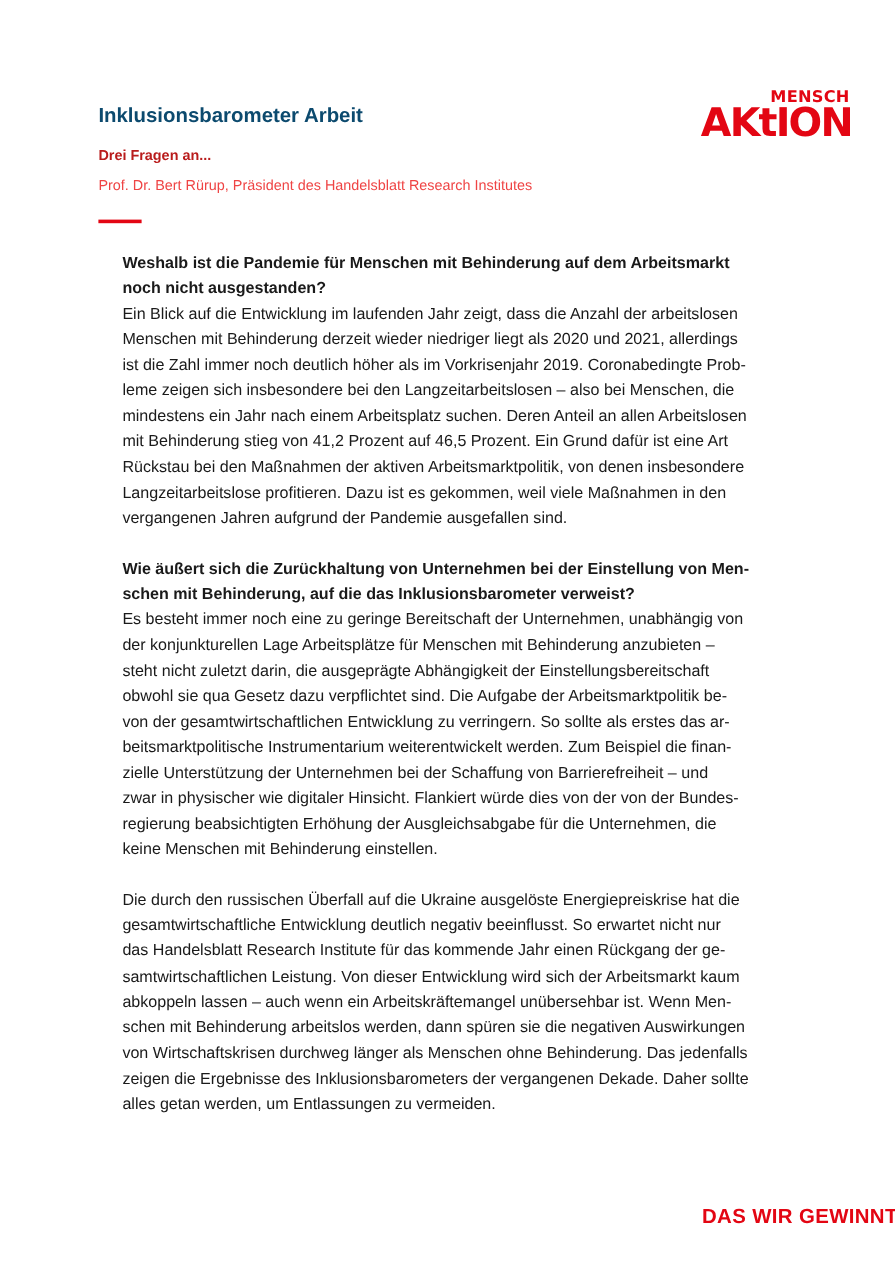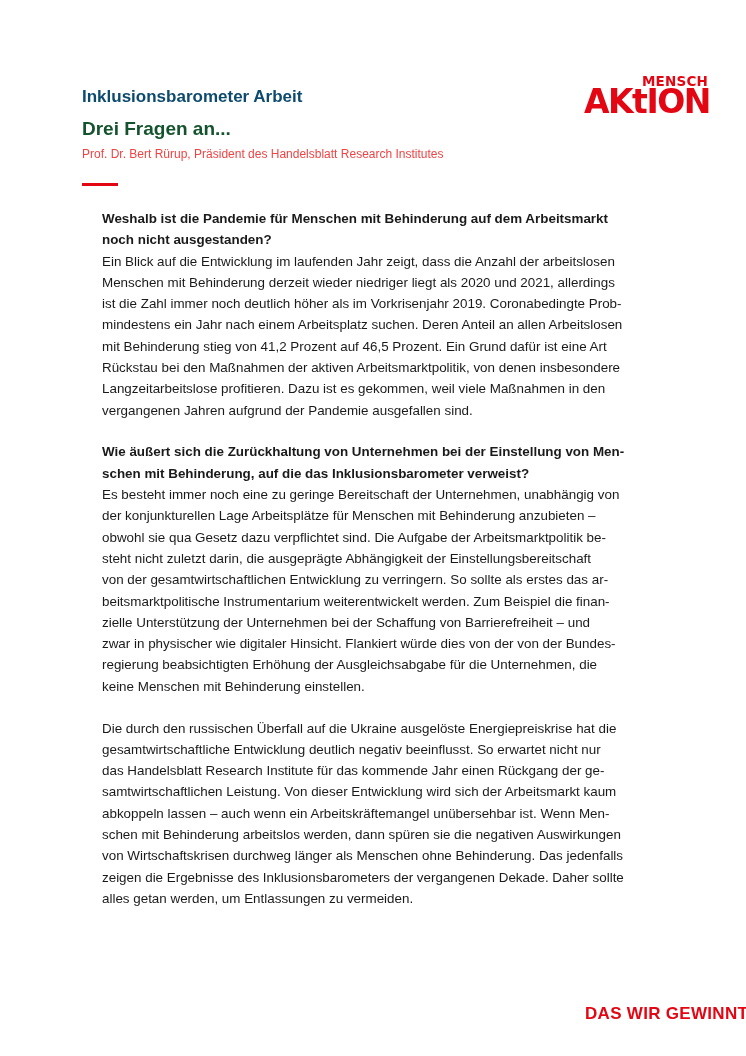--- a/index.html
+++ b/index.html
@@ -55,23 +55,23 @@
       font-size: 17px;
       font-weight: bold;
       color: #0c4a6e;
       line-height: 22px;
       white-space: nowrap;
     }
     .page-title {
       position: absolute;
       left: 82px;
       top: 118px;
-      font-size: 19px;
+      font-size: 12px;
       font-weight: bold;
-      color: #14532d;
+      color: #b91c1c;
       line-height: 22px;
       white-space: nowrap;
     }
     .page-subtitle {
       position: absolute;
       left: 82px;
       top: 144px;
       font-size: 12px;
       color: #ef4444;
       line-height: 20px;
@@ -137,38 +137,39 @@
 <div class="content">
   <div class="qa">
     <p class="question">
       <span class="line">Weshalb ist die Pandemie für Menschen mit Behinderung auf dem Arbeitsmarkt</span>
       <span class="line">noch nicht ausgestanden?</span>
     </p>
     <p class="answer">
       <span class="line">Ein Blick auf die Entwicklung im laufenden Jahr zeigt, dass die Anzahl der arbeitslosen</span>
       <span class="line">Menschen mit Behinderung derzeit wieder niedriger liegt als 2020 und 2021, allerdings</span>
       <span class="line">ist die Zahl immer noch deutlich höher als im Vorkrisenjahr 2019. Coronabedingte Prob-</span>
+      <span class="line">leme zeigen sich insbesondere bei den Langzeitarbeitslosen – also bei Menschen, die</span>
       <span class="line">mindestens ein Jahr nach einem Arbeitsplatz suchen. Deren Anteil an allen Arbeitslosen</span>
       <span class="line">mit Behinderung stieg von 41,2 Prozent auf 46,5 Prozent. Ein Grund dafür ist eine Art</span>
       <span class="line">Rückstau bei den Maßnahmen der aktiven Arbeitsmarktpolitik, von denen insbesondere</span>
       <span class="line">Langzeitarbeitslose profitieren. Dazu ist es gekommen, weil viele Maßnahmen in den</span>
       <span class="line">vergangenen Jahren aufgrund der Pandemie ausgefallen sind.</span>
     </p>
   </div>
 
   <div class="qa">
     <p class="question">
       <span class="line">Wie äußert sich die Zurückhaltung von Unternehmen bei der Einstellung von Men-</span>
       <span class="line">schen mit Behinderung, auf die das Inklusionsbarometer verweist?</span>
     </p>
     <p class="answer">
       <span class="line">Es besteht immer noch eine zu geringe Bereitschaft der Unternehmen, unabhängig von</span>
       <span class="line">der konjunkturellen Lage Arbeitsplätze für Menschen mit Behinderung anzubieten –</span>
+      <span class="line">steht nicht zuletzt darin, die ausgeprägte Abhängigkeit der Einstellungsbereitschaft</span>
       <span class="line">obwohl sie qua Gesetz dazu verpflichtet sind. Die Aufgabe der Arbeitsmarktpolitik be-</span>
-      <span class="line">steht nicht zuletzt darin, die ausgeprägte Abhängigkeit der Einstellungsbereitschaft</span>
       <span class="line">von der gesamtwirtschaftlichen Entwicklung zu verringern. So sollte als erstes das ar-</span>
       <span class="line">beitsmarktpolitische Instrumentarium weiterentwickelt werden. Zum Beispiel die finan-</span>
       <span class="line">zielle Unterstützung der Unternehmen bei der Schaffung von Barrierefreiheit – und</span>
       <span class="line">zwar in physischer wie digitaler Hinsicht. Flankiert würde dies von der von der Bundes-</span>
       <span class="line">regierung beabsichtigten Erhöhung der Ausgleichsabgabe für die Unternehmen, die</span>
       <span class="line">keine Menschen mit Behinderung einstellen.</span>
     </p>
   </div>
 
   <div class="qa">

